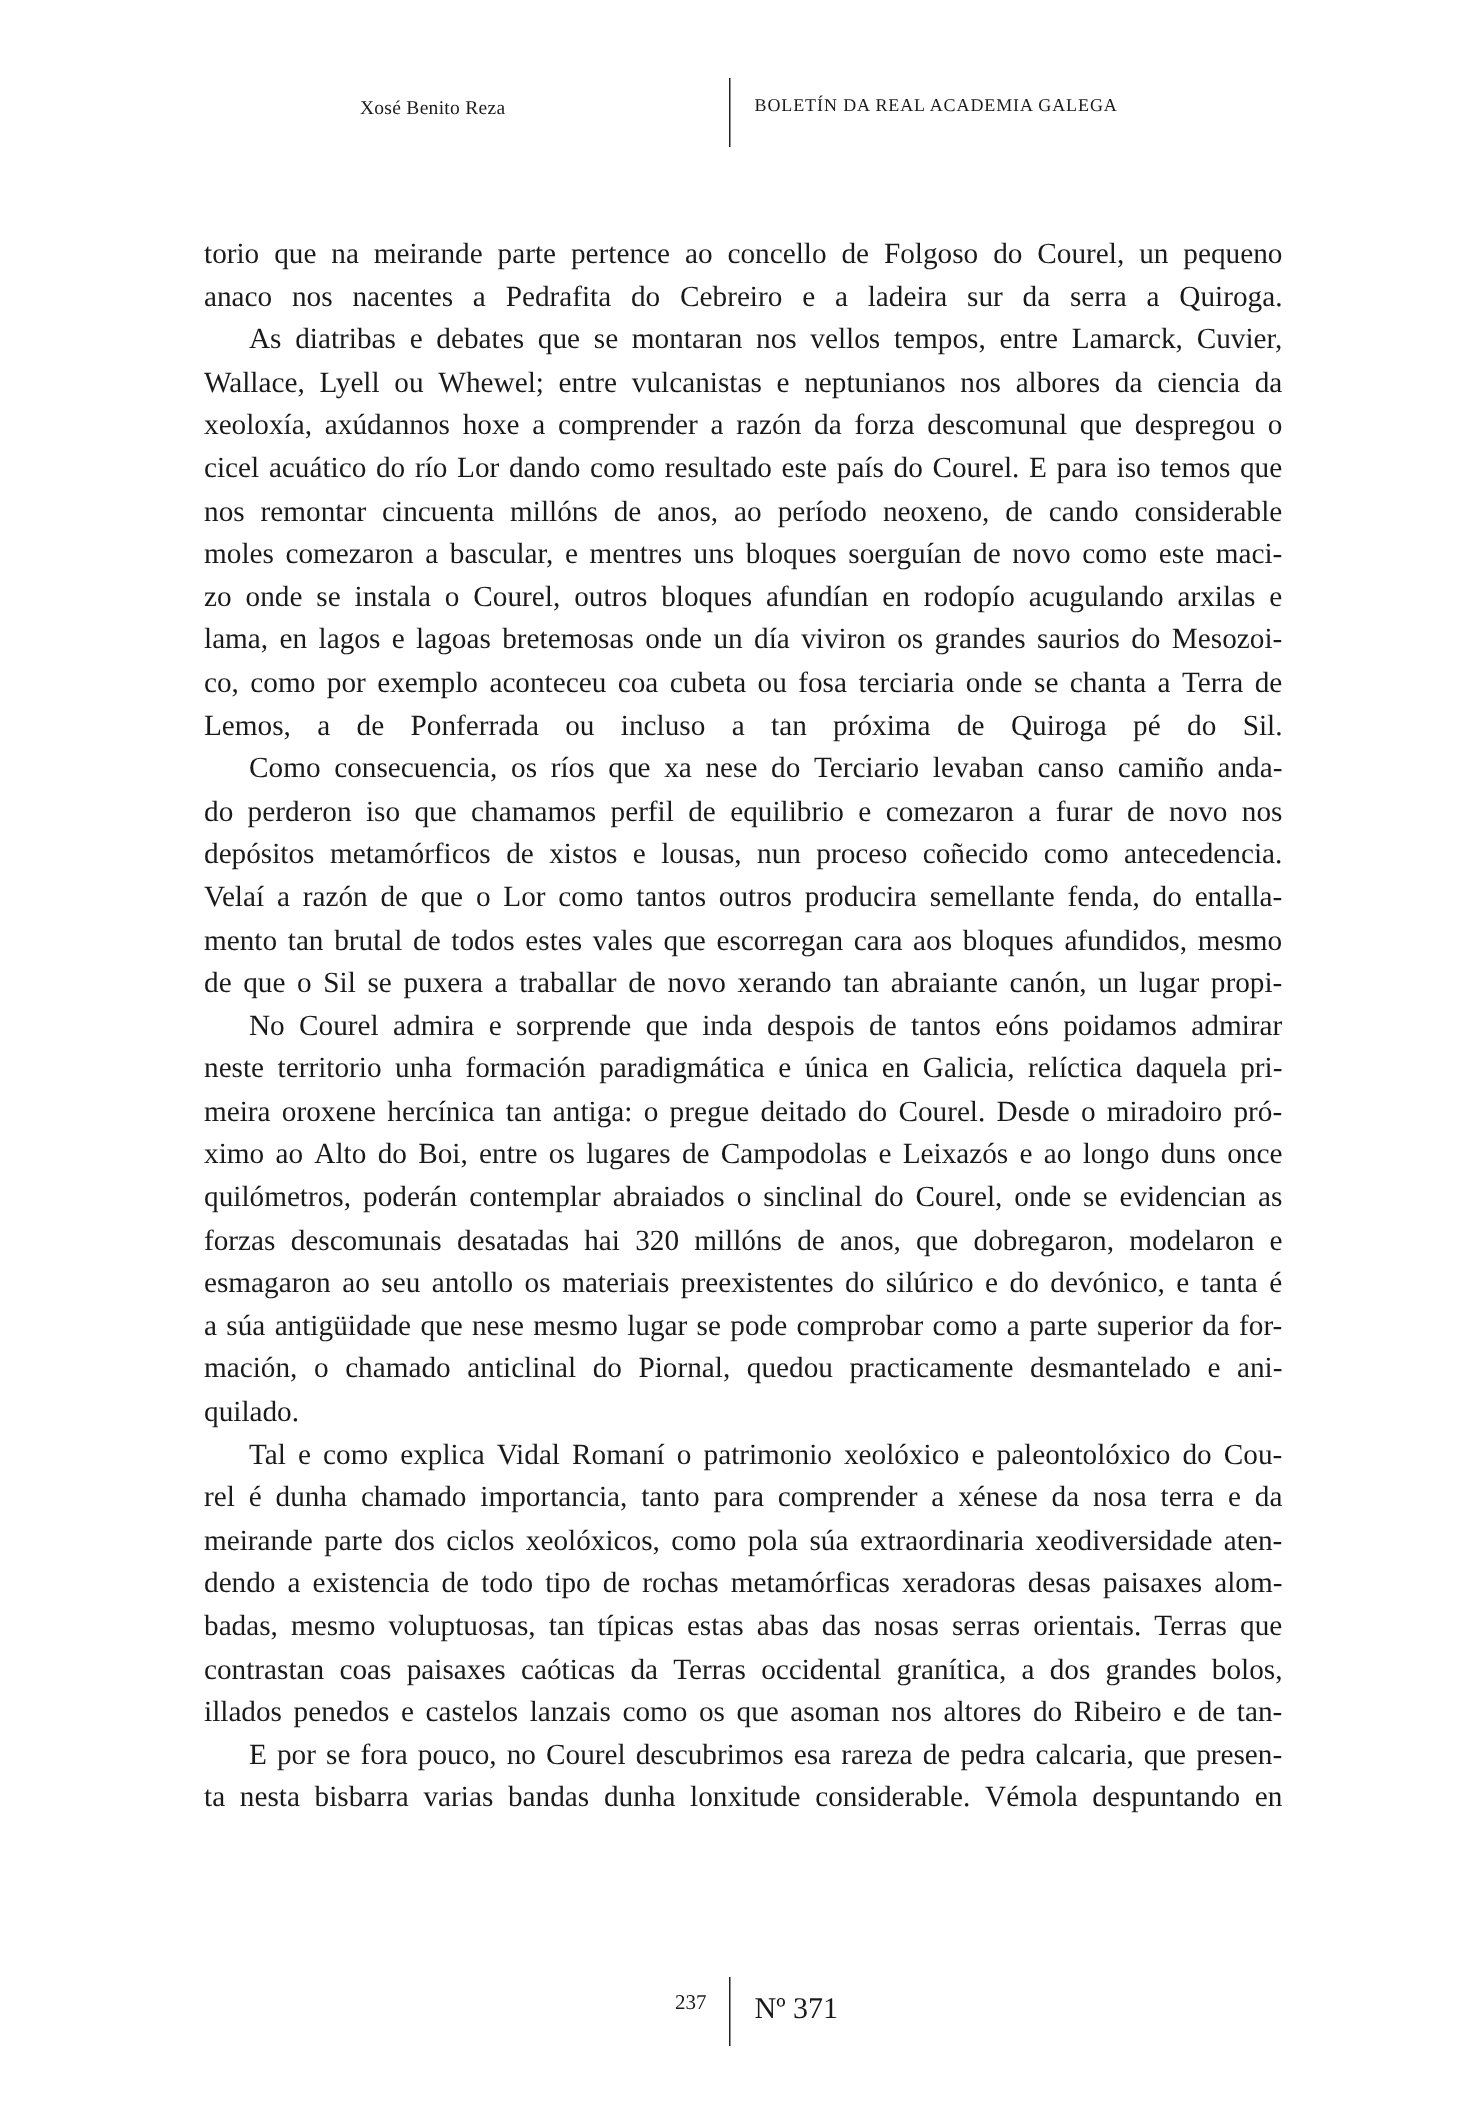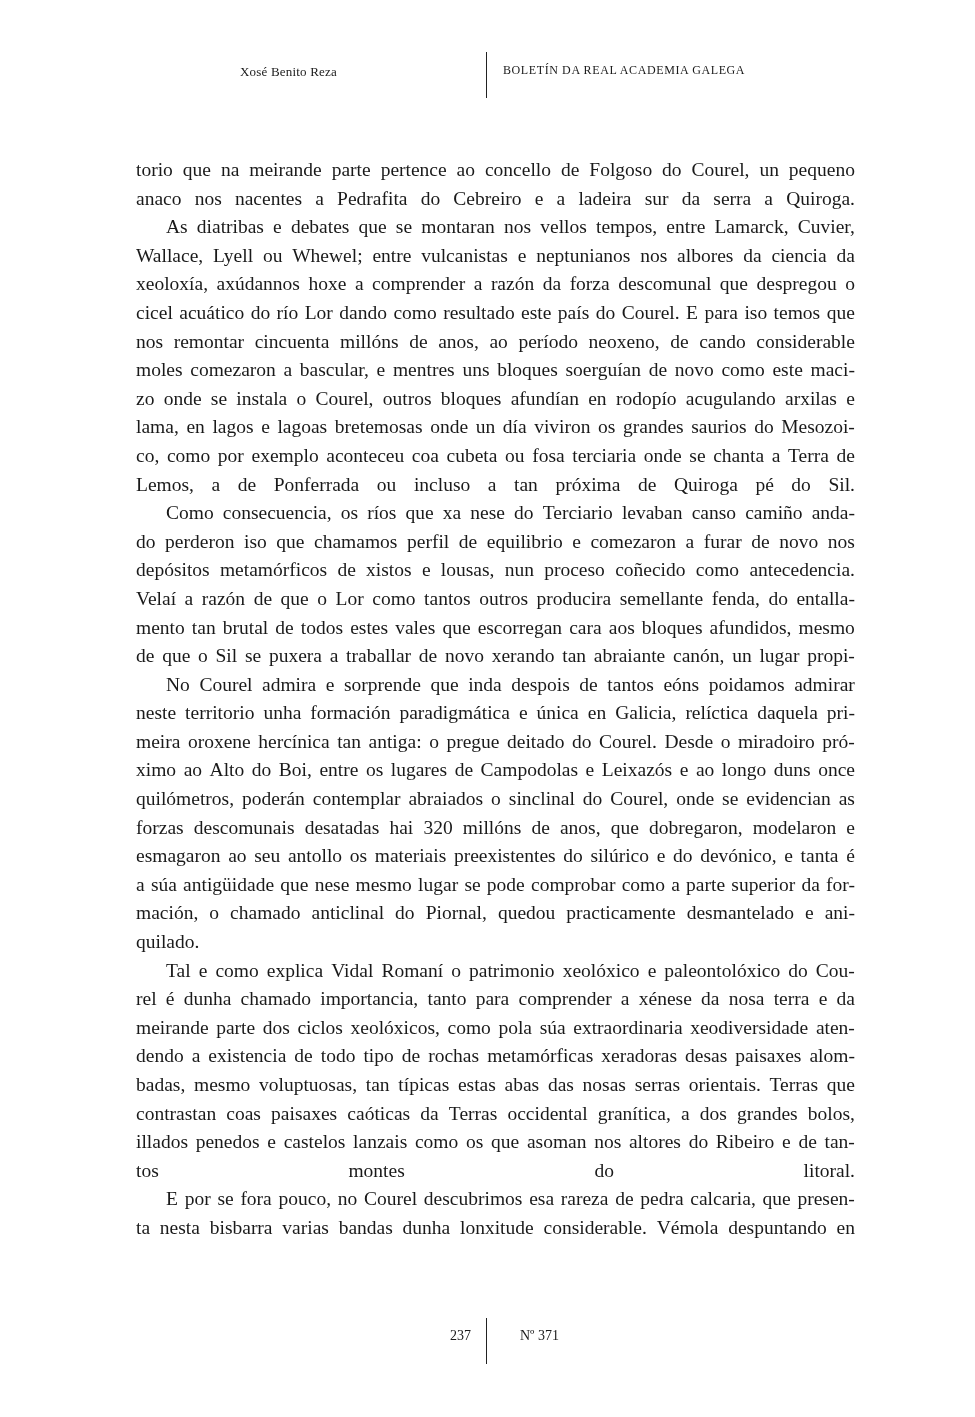--- a/index.html
+++ b/index.html
@@ -11,21 +11,21 @@
   .header .journal { position: absolute; left: 503px; top: 11px; font-size: 12px; letter-spacing: 0.6px; }
   .body-text { position: absolute; left: 120px; top: 156px; width: 735px; font-size: 19.5px; }
   .line { height: 28.6px; line-height: 28.6px; text-align: justify; text-align-last: justify;
           white-space: nowrap; overflow: visible; margin-left: 16px; }
   .line span { display: inline; }
   .line.indent { padding-left: 30px; }
   .jl { display: flex; justify-content: space-between; }
   .footer { position: absolute; top: 1318px; left: 0; width: 975px; height: 46px; }
   .footer .page { position: absolute; right: 504px; top: 10px; font-size: 14px; }
   .footer .rule { position: absolute; left: 486px; top: 0; width: 1px; height: 46px; background: #222; }
-  .footer .issue { position: absolute; left: 520px; top: 10px; font-size: 14px; }
+  .footer .issue { position: absolute; left: 503px; top: 10px; font-size: 20px; }
 </style>
 </head>
 <body>
 
 <div class="header">
   <span class="author">Xosé Benito Reza</span>
   <div class="rule"></div>
   <span class="journal">BOLETÍN DA REAL ACADEMIA GALEGA</span>
 </div>
 
@@ -540,21 +540,20 @@
         <span>que</span>
         <span>asoman</span>
         <span>nos</span>
         <span>altores</span>
         <span>do</span>
         <span>Ribeiro</span>
         <span>e</span>
         <span>de</span>
         <span>tan-</span>
       </div>
-      <div class="line" style="text-align: left;">tos montes do litoral.</div>
     </div>
     <div>
       <div class="line indent jl">
         <span>E</span>
         <span>por</span>
         <span>se</span>
         <span>fora</span>
         <span>pouco,</span>
         <span>no</span>
         <span>Courel</span>

